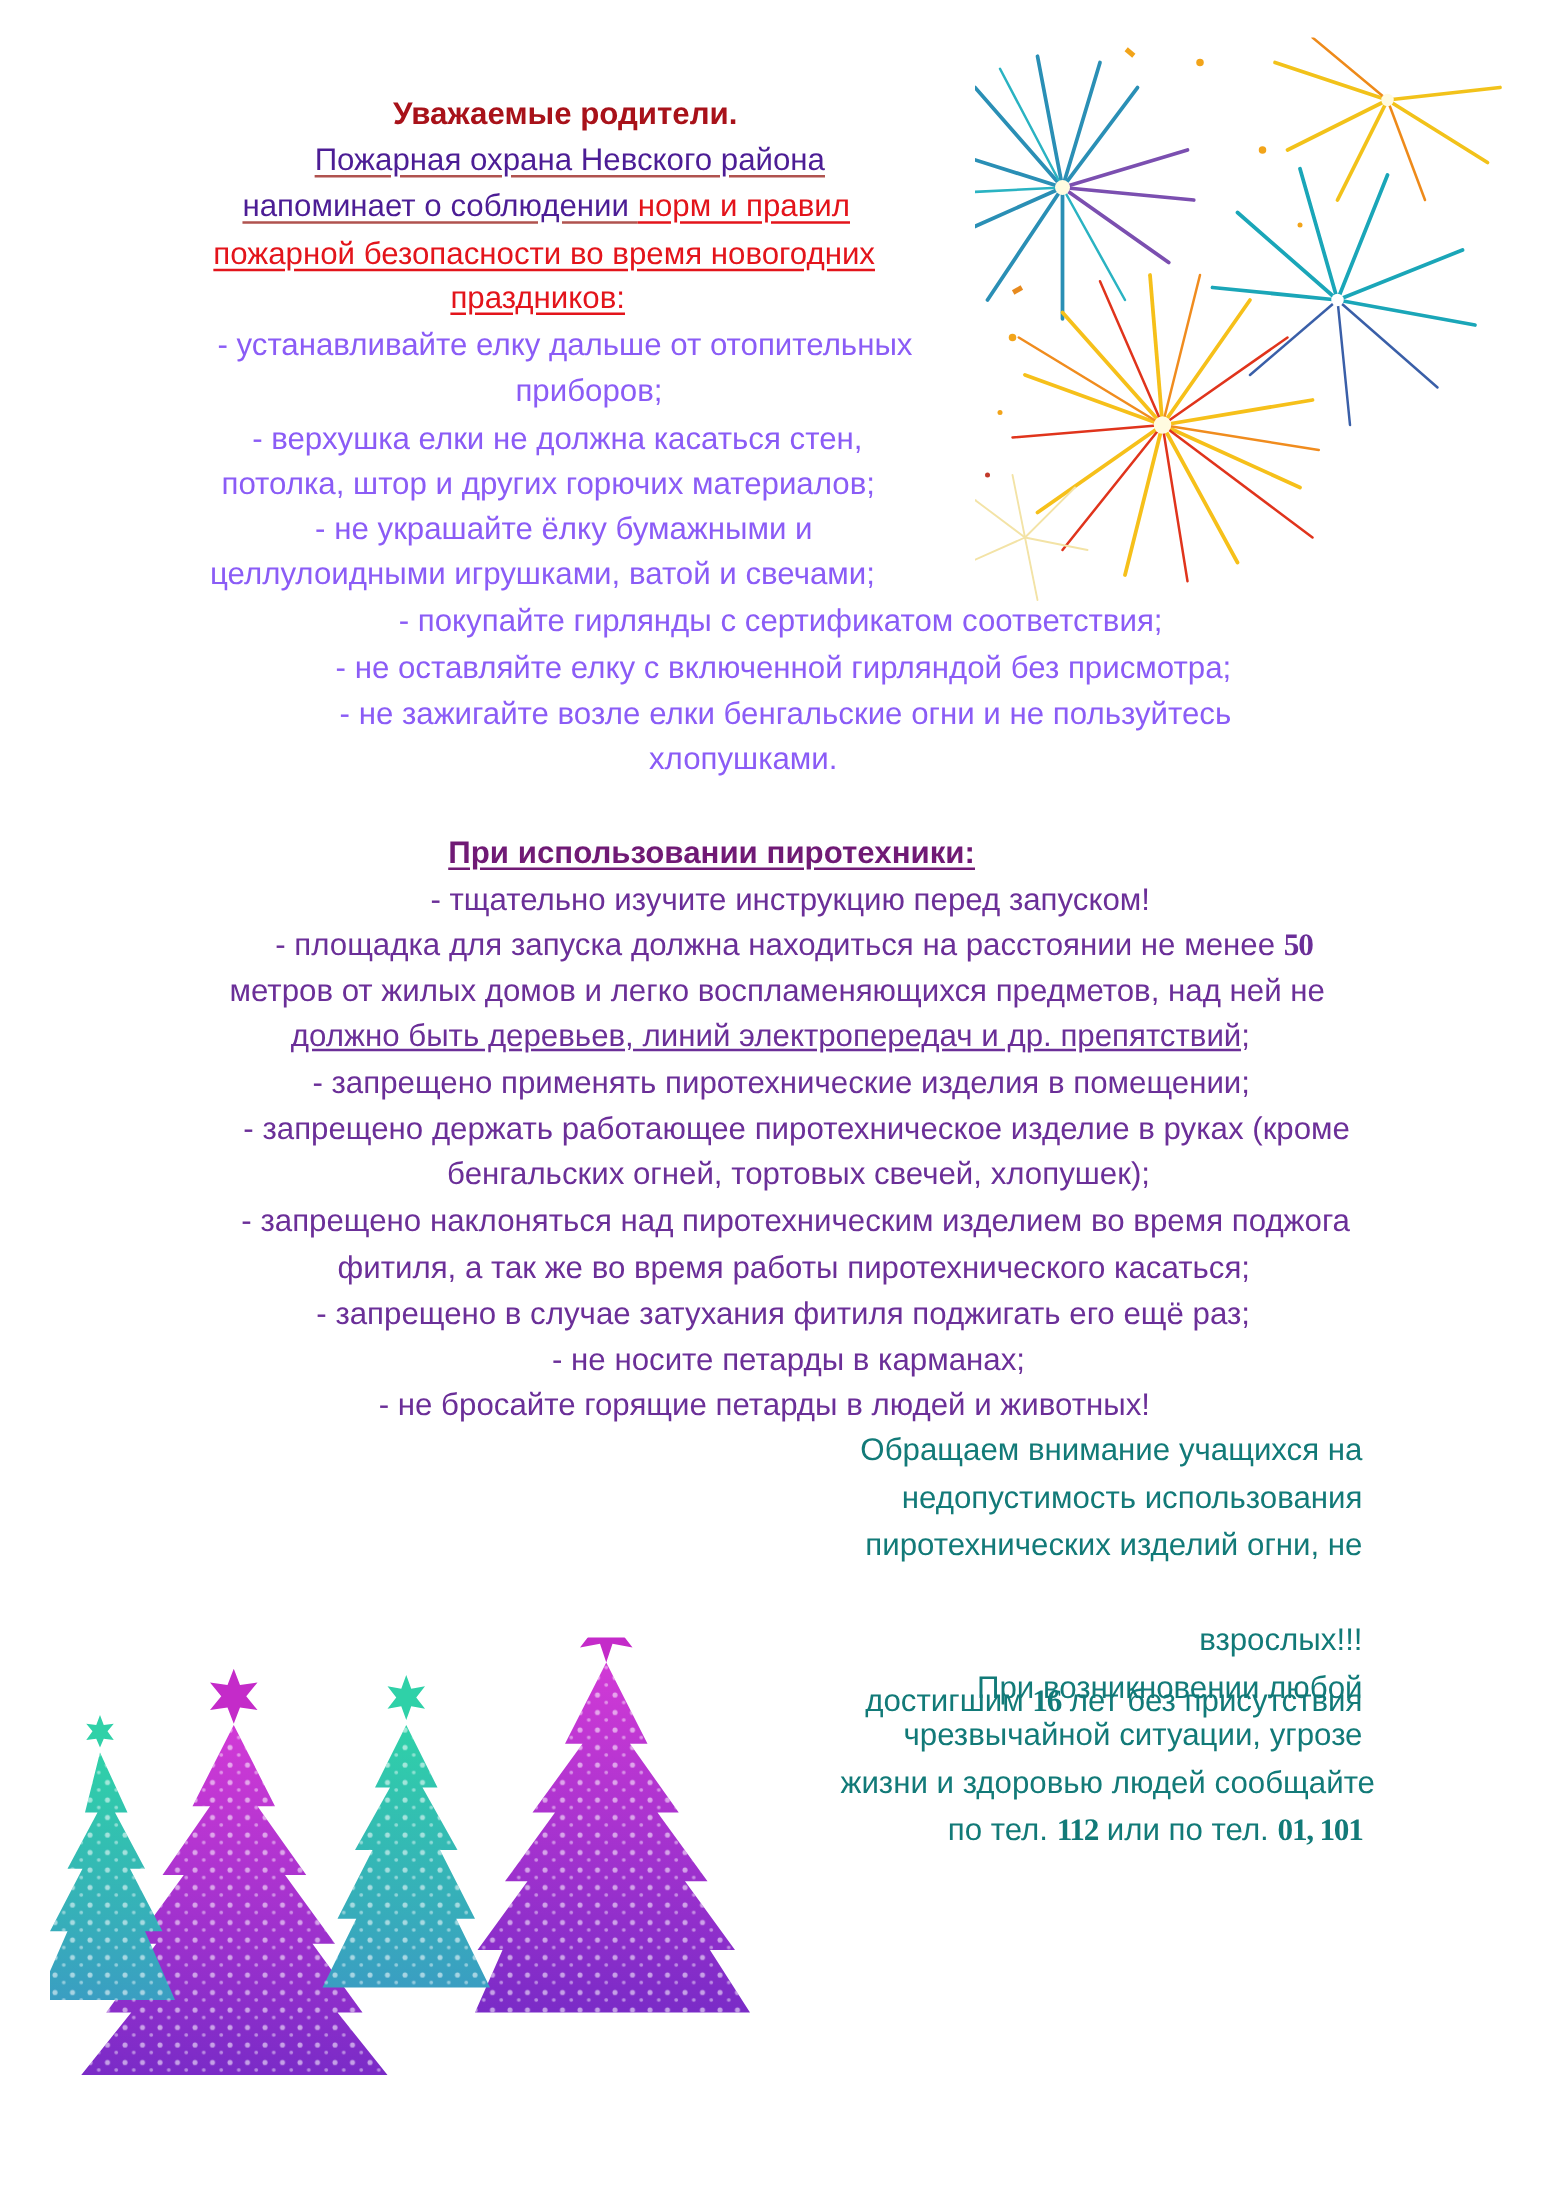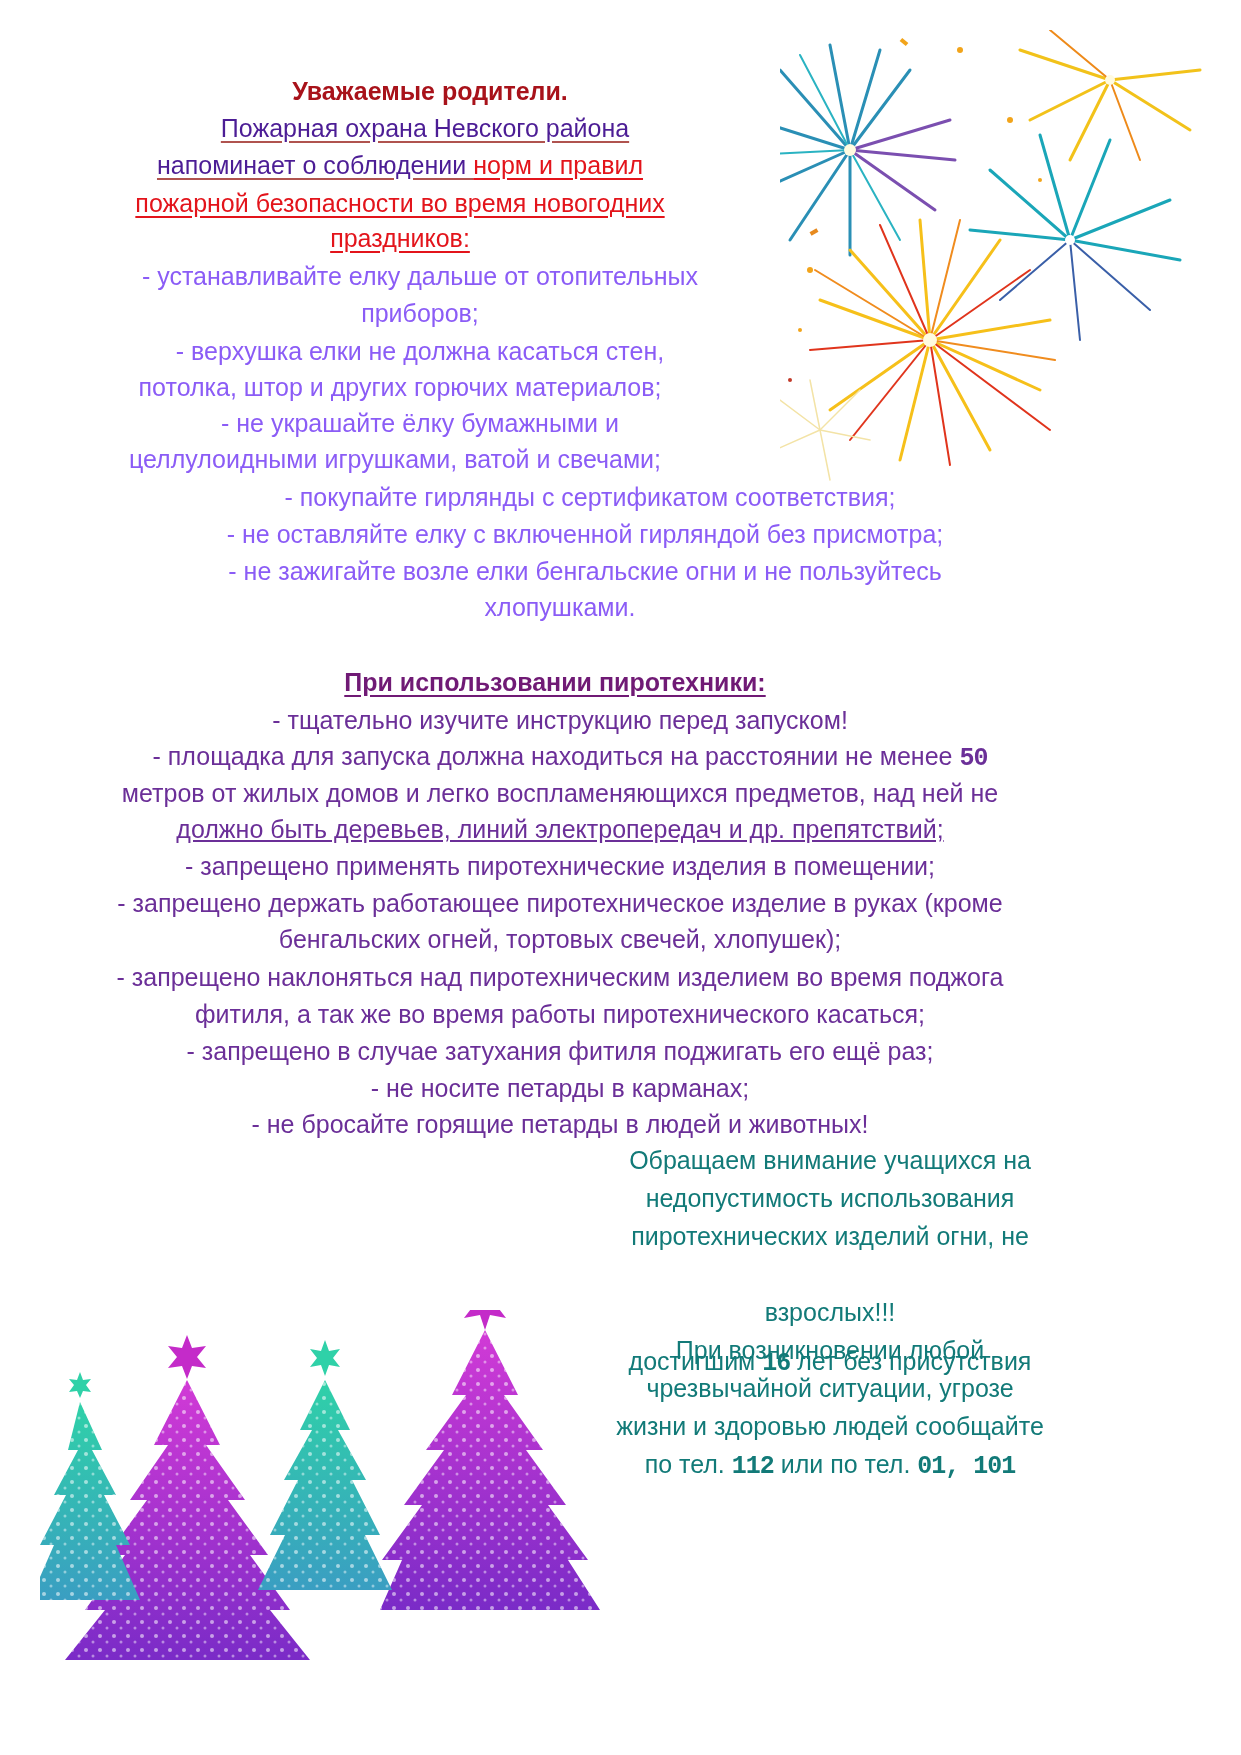--- a/index.html
+++ b/index.html
@@ -1,29 +1,29 @@
 <!DOCTYPE html>
 <html><head>
 <meta charset="utf-8">
 <style>
   * { box-sizing: border-box; margin: 0; padding: 0; }
   html, body { width: 1241px; height: 1755px; background: #ffffff; overflow: hidden; }
   body { position: relative; font-family: "Liberation Sans", "DejaVu Sans", sans-serif; }
 
   .line { position: absolute; white-space: nowrap; font-size: 25px; line-height: 34px; }
-  .c { text-align: center; }
+  .c { text-align: right; }
 
   .red-dark { color: #a8121a; font-weight: bold; }
   .rose { color: #4c1d95; text-decoration: underline; text-decoration-color: #b0534f; text-underline-offset: 4px; }
   .red { color: #e3141b; text-decoration: underline; text-decoration-color: #e3141b; text-underline-offset: 4px; }
   .green { color: #8b5cf6; }
   .purple { color: #6b2f98; }
   .teal { color: #127a78; }
   .bold-red { color: #701a75; font-weight: bold; text-decoration: underline; text-underline-offset: 4px; }
-  .num { font-family: Liberation Mono, monospace; font-weight: bold; letter-spacing: -1px; }
+  .num { font-family: Liberation Serif, serif; font-weight: bold; letter-spacing: -1px; }
 
   .fireworks { position: absolute; left: 780px; top: 30px; width: 440px; height: 470px; }
   .trees { position: absolute; left: 40px; top: 1310px; width: 560px; height: 400px; }
 </style>
 </head>
 <body>
 
 <svg class="fireworks" viewBox="0 0 440 470">
   <g stroke-linecap="round">
     <g transform="translate(70,120)">

